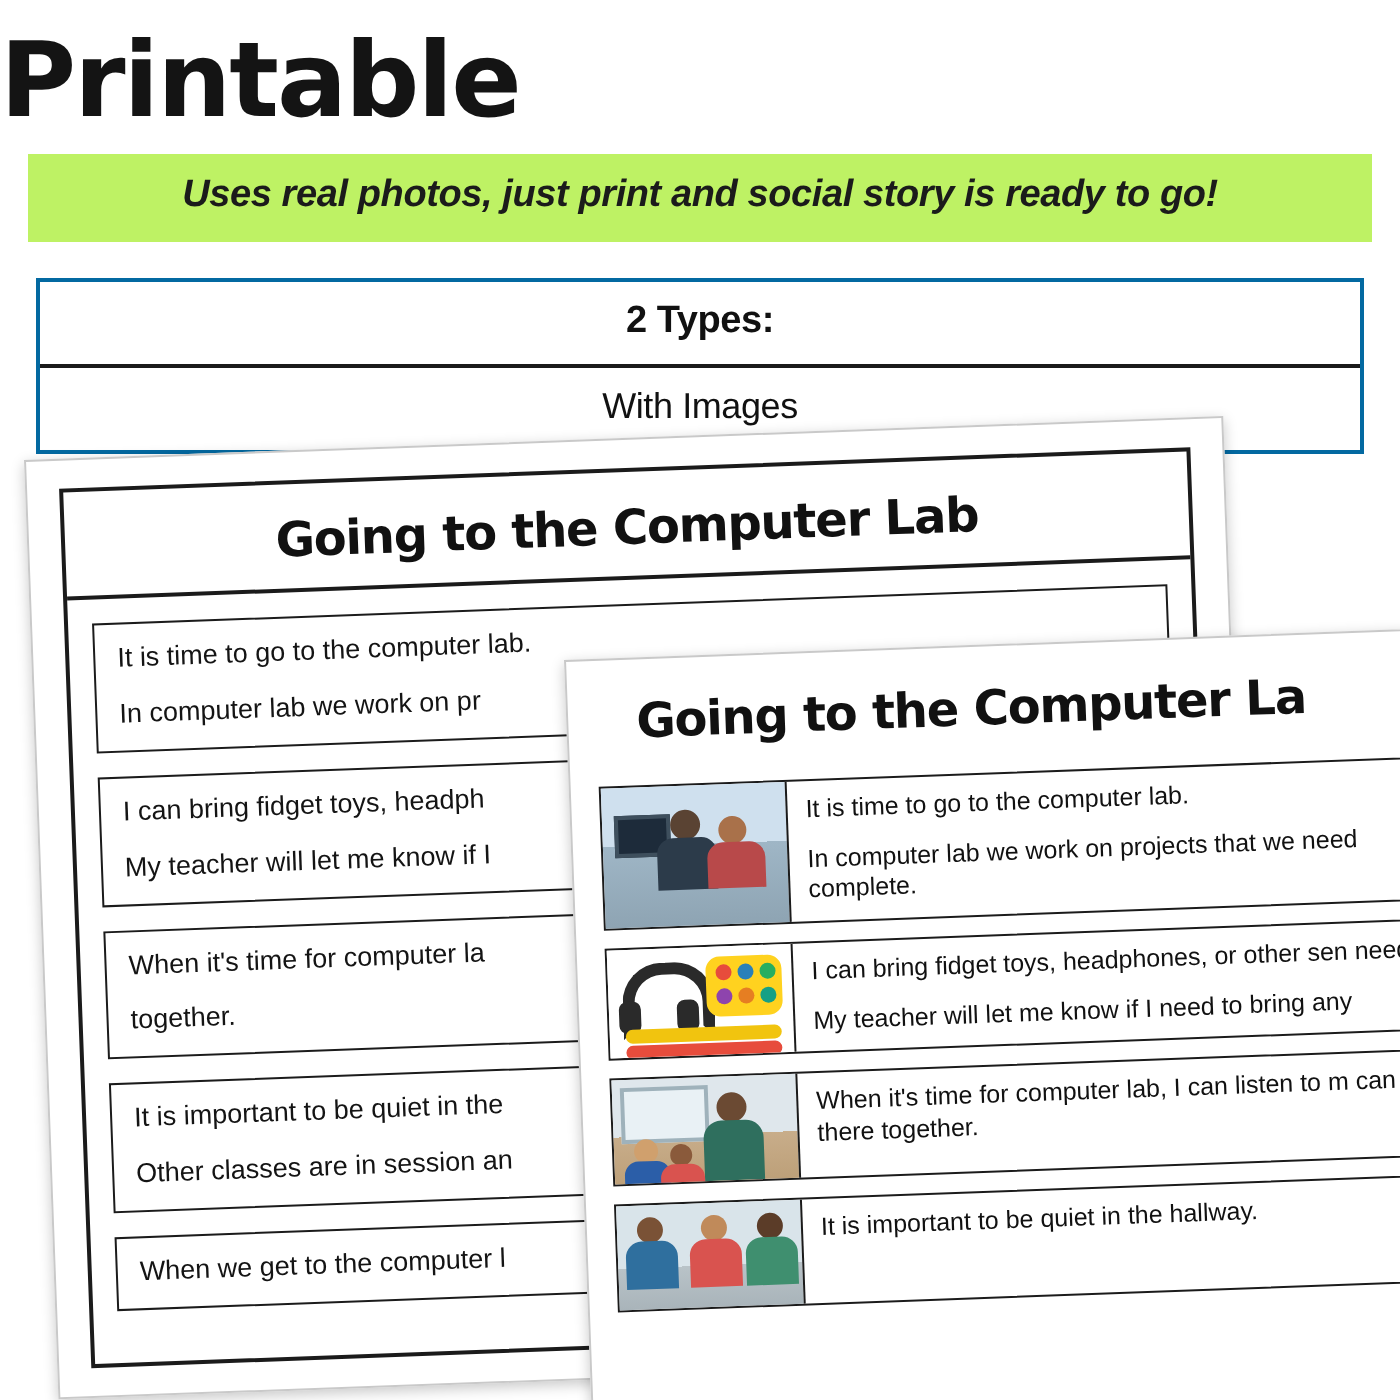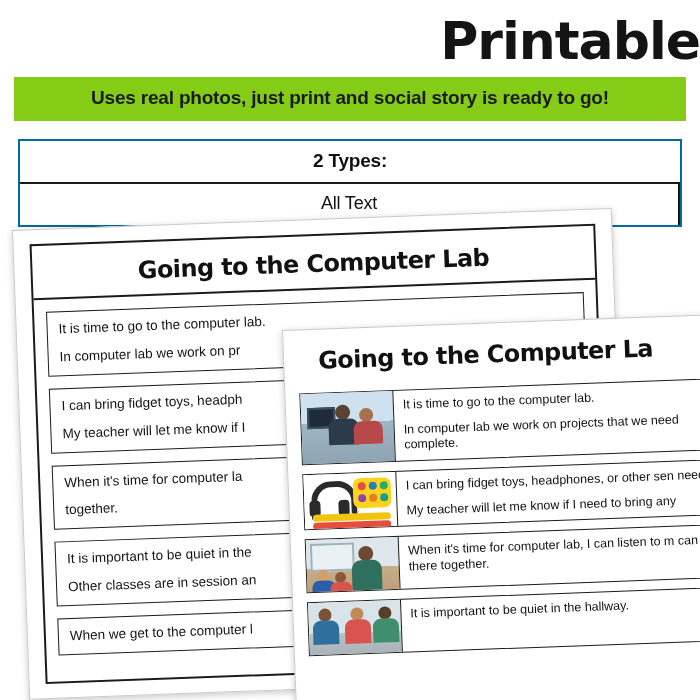--- a/index.html
+++ b/index.html
@@ -11,34 +11,35 @@
     width: 700px;
     height: 700px;
     position: relative;
     overflow: hidden;
     font-family: "Liberation Sans", sans-serif;
     color: #111111;
   }
 
   
   .page-title {
-    text-align: right;
+    text-align: left;
     font-family: "DejaVu Sans", sans-serif;
     font-weight: 800;
     font-size: 52px;
     letter-spacing: -1px;
     color: #141414;
     margin: 14px 0 8px 0;
     line-height: 1.05;
   }
   .subtitle-band {
-    background: #84cc16;
+    background: #bef264;
     margin: 0 14px;
     padding: 10px 6px 12px 6px;
     text-align: center;
+    font-style: italic;
   }
   .subtitle-band .subtitle-text {
     font-size: 19px;
     font-weight: 600;
     color: #1b1b1b;
     letter-spacing: -0.2px;
   }
 
   
   .types-table {
@@ -274,21 +275,21 @@
 
 <div class="page-title">Printable</div>
 
 <div class="subtitle-band">
   <span class="subtitle-text">Uses real photos, just print and social story is ready to go!</span>
 </div>
 
 <div class="types-table">
   <div class="types-header">2 Types:</div>
   <div class="types-row">
-    <div class="types-cell left">All Text</div>
+    <div class="types-cell">With Images</div>
   </div>
 </div>
 
 <div class="sheets">
 
   <div class="sheet sheet-text">
     <div class="sheet-inner">
       <div class="sheet-title">Going to the Computer Lab</div>
 
       <div class="text-block">

